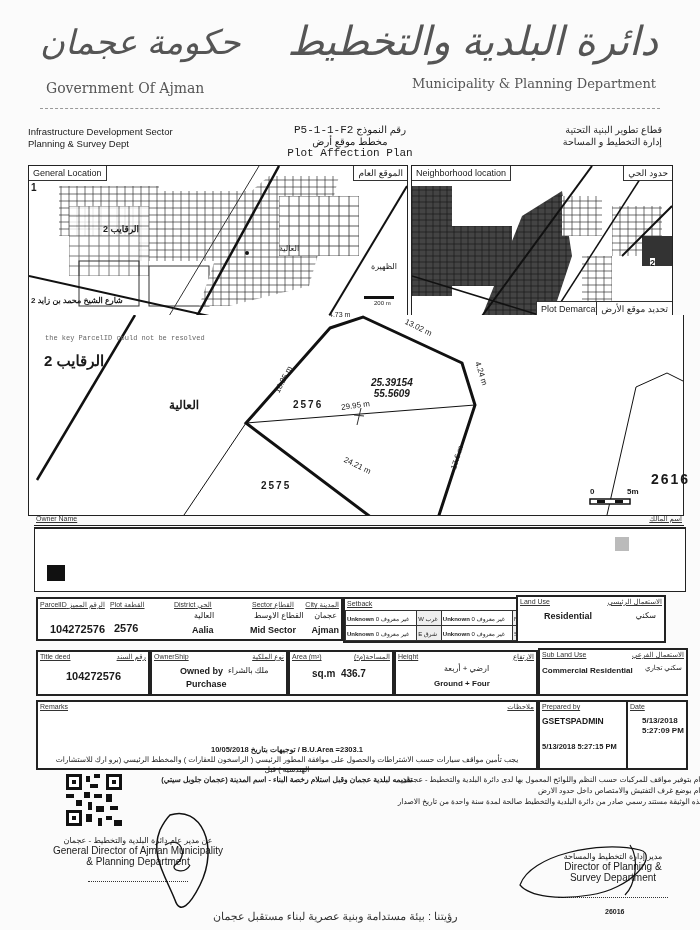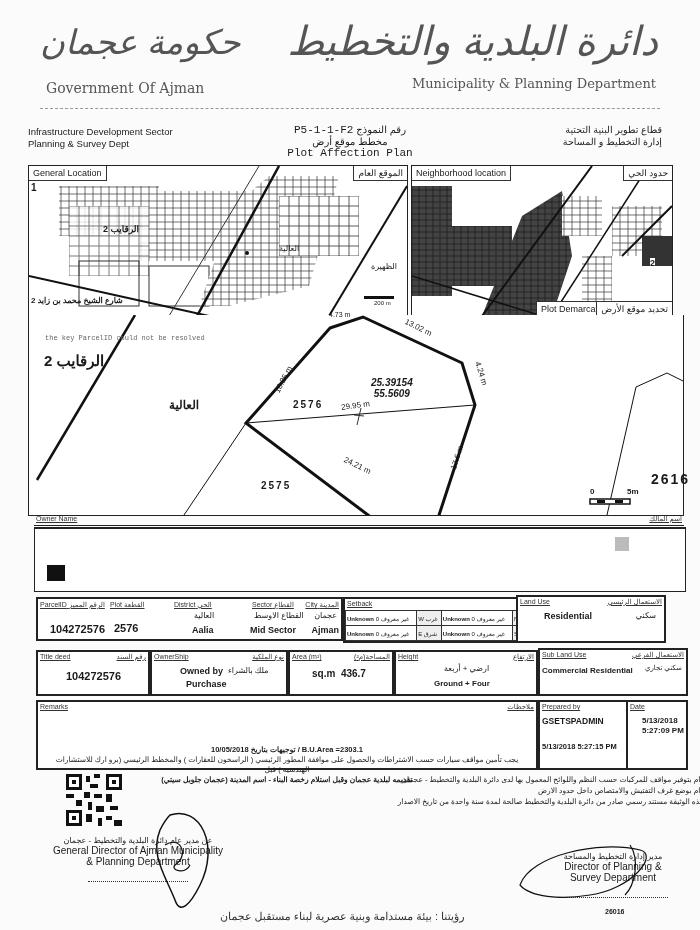--- a/index.html
+++ b/index.html
@@ -295,14 +295,14 @@
   <div style="font-size:8px;">مدير إدارة التخطيط والمساحة</div>
   <div style="font-size:10px;">Director of Planning &amp;</div>
   <div style="font-size:10px;">Survey Department</div>
   <div style="margin:14px auto 0;width:110px;border-top:1px dotted #333;"></div>
 </div>
 <svg class="abs" width="150" height="70" style="left:510px;top:835px;">
   <path d="M10,50 C20,20 90,5 130,15 C150,20 120,55 80,60 C50,65 20,62 10,50 Z" fill="none" stroke="#111" stroke-width="1.2"></path>
   <path d="M120,10 C130,25 125,50 115,60" fill="none" stroke="#111" stroke-width="1.2"></path>
 </svg>
 
-<div class="abs ar" style="left:220px;top:910px;font-size:11px;color:#333;">رؤيتنا : بيئة مستدامة وبنية عصرية لبناء مستقبل عجمان</div>
+<div class="abs ar" style="left:213px;top:910px;font-size:11px;color:#333;">رؤيتنا : بيئة مستدامة وبنية عصرية لبناء مستقبل عجمان</div>
 <div class="abs" style="left:605px;top:908px;font-size:7px;font-weight:bold;">26016</div>
 
 </body></html>

